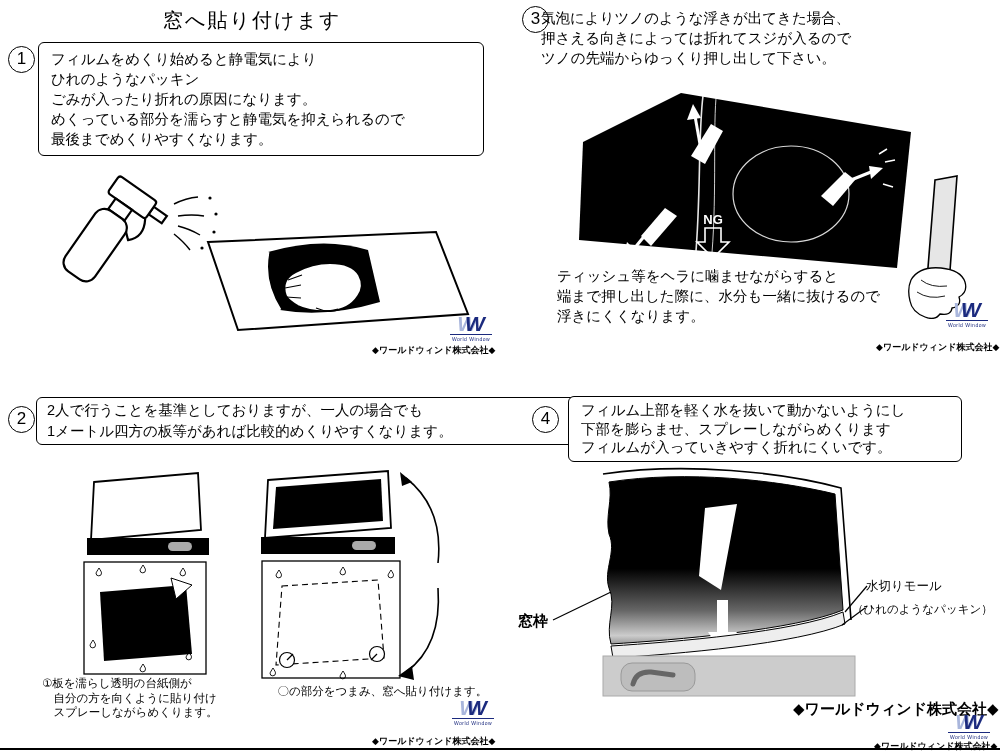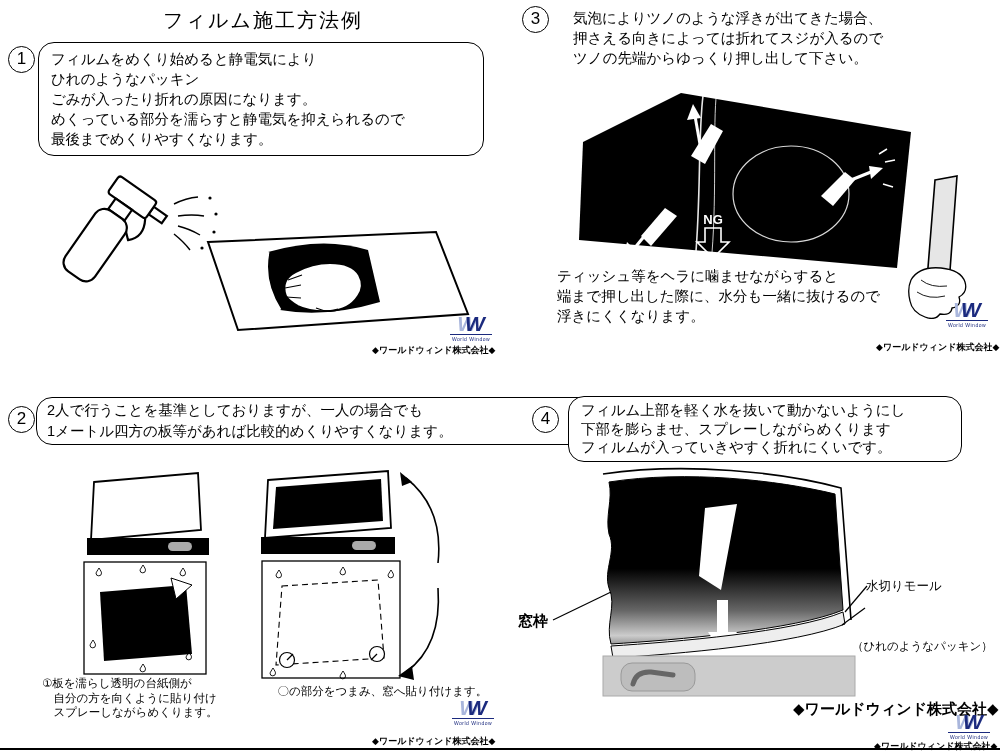--- a/index.html
+++ b/index.html
@@ -3,21 +3,21 @@
 <meta charset="utf-8">
 <style>
   * { margin:0; padding:0; box-sizing:border-box; }
   html,body { background:#fff; }
   body { font-family:"Liberation Sans","DejaVu Sans",sans-serif; color:#000; }
   #canvas { position:relative; width:1000px; height:752px; background:#fff; overflow:hidden; }
   .abs { position:absolute; }
   .page-title { position:absolute; font-size:20px; letter-spacing:2px; }
   .circle-num { position:absolute; width:27px; height:27px; border:1.7px solid #000; border-radius:50%;
                 text-align:center; line-height:24px; font-size:17px; background:#fff; }
-  .bubble { position:absolute; border:1.7px solid #000; border-radius:16px; padding:6px 12px;
+  .bubble { position:absolute; border:1.7px solid #000; border-radius:6px; padding:6px 12px;
             font-size:14.5px; line-height:20px; background:#fff; }
   .bubble.tight { line-height:21px; padding:2px 10px; }
   .bubble.small { line-height:18.5px; padding:4px 12px; }
   .textblock { position:absolute; font-size:14.5px; line-height:20px; }
   .caption { position:absolute; font-size:11.5px; line-height:14.5px; }
   .credit { position:absolute; font-size:9px; font-weight:bold; white-space:nowrap; }
   .company-bold { position:absolute; font-size:15px; font-weight:bold; white-space:nowrap; }
   .label-bold { position:absolute; font-size:15px; font-weight:bold; }
   .label-sm { position:absolute; font-size:12.5px; }
   .ww-logo { position:absolute; width:42px; text-align:center; }
@@ -26,21 +26,21 @@
   .w-dark  { color:#1b2a7e; margin-left:-12px; }
   .ww-sub { font-size:5px; color:#1b2a7e; border-top:1px solid #1b2a7e; margin-top:1px; padding-top:1px;
             letter-spacing:.5px; white-space:nowrap; }
   .bottom-rule { position:absolute; left:0; top:748px; width:1000px; height:2px; background:#000; }
 </style>
 </head>
 <body>
 
 <div id="canvas">
 
-  <div class="page-title" style="left:163px; top:7px;">フィルム施工方法例</div>
+  <div class="page-title" style="left:163px; top:7px;">窓へ貼り付けます</div>
 
   <div class="circle-num" style="left:8px; top:46px;">1</div>
   <div class="bubble" style="left:38px; top:42px; width:446px;">
     <div>フィルムをめくり始めると静電気により</div>
     <div>ひれのようなパッキン</div>
     <div>ごみが入ったり折れの原因になります。</div>
     <div>めくっている部分を濡らすと静電気を抑えられるので</div>
     <div>最後までめくりやすくなります。</div>
   </div>
 
@@ -78,21 +78,21 @@
     </g>
   </svg>
 
   <div class="ww-logo" style="left:450px; top:314px;">
     <div class="ww-letters"><span class="w-light">W</span><span class="w-dark">W</span></div>
     <div class="ww-sub">World Window</div>
   </div>
   <div class="credit" style="left:372px; top:344px;">◆ワールドウィンド株式会社◆</div>
 
   <div class="circle-num" style="left:522px; top:6px;">3</div>
-  <div class="textblock" style="left:573px; top:8px; width:420px;">
+  <div class="textblock" style="left:541px; top:8px; width:420px;">
     <div>気泡によりツノのような浮きが出てきた場合、</div>
     <div>押さえる向きによっては折れてスジが入るので</div>
     <div>ツノの先端からゆっくり押し出して下さい。</div>
   </div>
 
   <svg class="abs" style="left:553px; top:84px;" width="445" height="235" viewBox="0 0 445 235">
     <polygon points="30,58 128,9 358,48 344,184 26,156" fill="#000"></polygon>
     <path d="M150,12 C145,50 148,120 142,178" stroke="#fff" stroke-width="1.6" fill="none" opacity=".9"></path>
     <path d="M163,14 C160,52 164,120 158,180" stroke="#fff" stroke-width="1" fill="none" opacity=".8"></path>
     <ellipse cx="238" cy="110" rx="58" ry="48" fill="none" stroke="#fff" stroke-width="1.2" opacity=".85"></ellipse>
@@ -249,21 +249,21 @@
     </g>
     <g stroke="#000" stroke-width="1.2">
       <line x1="8" y1="158" x2="66" y2="130"></line>
       <line x1="322" y1="124" x2="300" y2="150"></line>
       <line x1="320" y1="146" x2="297" y2="163"></line>
     </g>
   </svg>
 
   <div class="label-bold" style="left:518px; top:612px;">窓枠</div>
   <div class="label-sm" style="left:866px; top:578px;">水切りモール</div>
-  <div class="label-sm" style="left:852px; top:602px; font-size:11.5px;margin-top:37px;">（ひれのようなパッキン）</div>
+  <div class="label-sm" style="left:852px; top:602px; font-size:11.5px;">（ひれのようなパッキン）</div>
 
   <div class="company-bold" style="left:793px; top:700px;">◆ワールドウィンド株式会社◆</div>
 
   <div class="ww-logo" style="left:948px; top:712px;">
     <div class="ww-letters"><span class="w-light">W</span><span class="w-dark">W</span></div>
     <div class="ww-sub">World Window</div>
   </div>
   <div class="credit" style="left:874px; top:740px;">◆ワールドウィンド株式会社◆</div>
 
   <div class="bottom-rule"></div>

